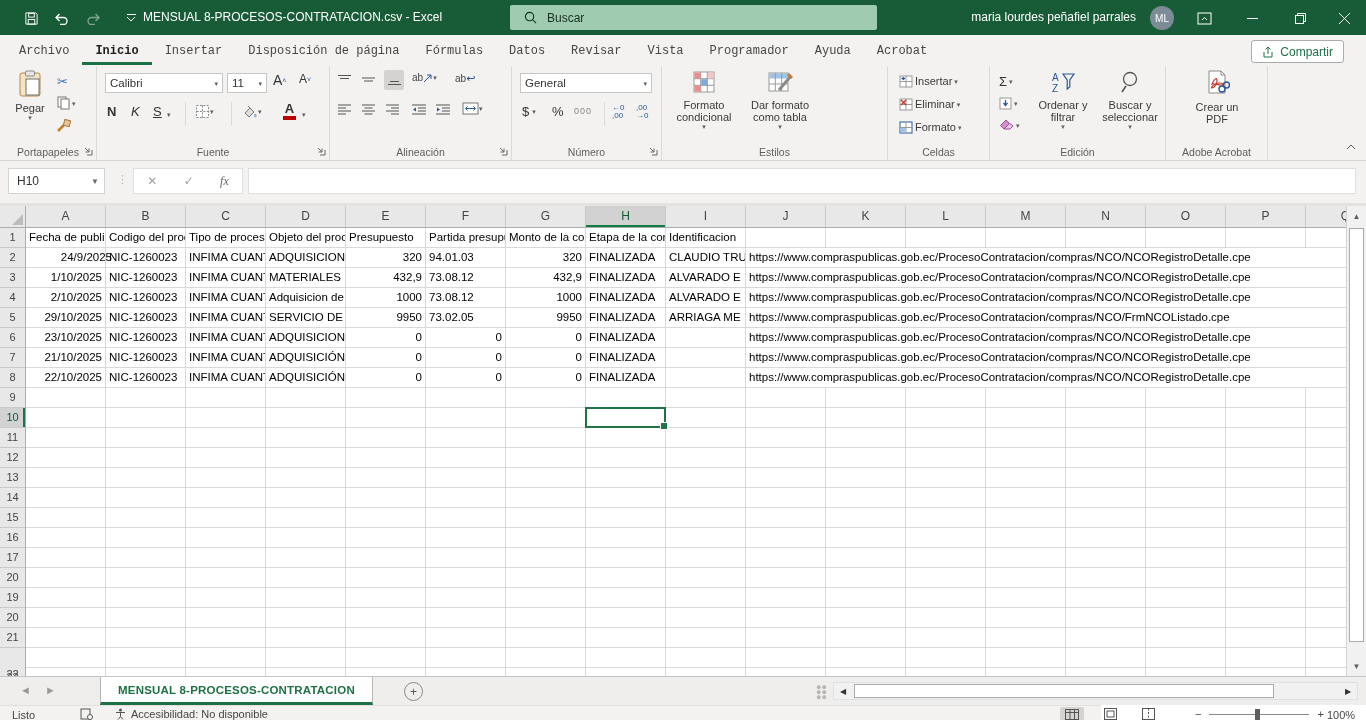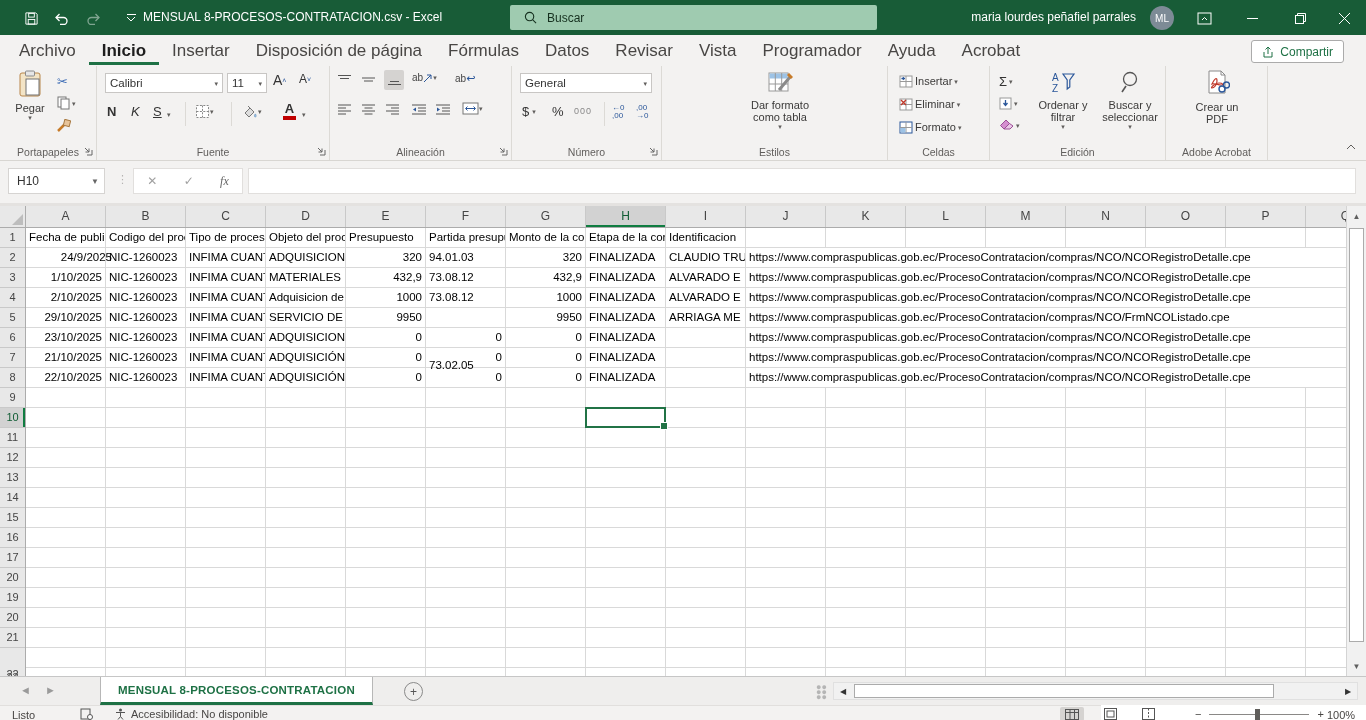--- a/index.html
+++ b/index.html
@@ -15,21 +15,21 @@
              display:flex;align-items:center;color:#16301f;font-size:12px;}
   #searchbox svg{margin:0 10px 0 14px;}
   #tb-user{position:absolute;right:230px;top:0;height:35px;line-height:35px;font-size:12px;color:#fff;white-space:nowrap;}
   #tb-avatar{position:absolute;right:192px;top:6px;width:24px;height:24px;border-radius:50%;background:#7d8b96;
              color:#fff;font-size:10px;display:flex;align-items:center;justify-content:center;}
   #tb-ribbonopts{right:152px}#tb-min{right:104px}#tb-restore{right:56px}#tb-close{right:12px}
   .winbtn{position:absolute;top:8px;width:20px;height:20px;display:flex;align-items:center;justify-content:center;}
   
   #tabrow{position:absolute;left:0;top:35px;width:1366px;height:31px;background:#F3F2F1;}
   #ribbon-tabs{position:absolute;left:6px;top:0;height:31px;display:flex;align-items:center;}
-  .rtab{padding:0 13px;font-size:17px;color:#484644;height:28px;line-height:28px;white-space:nowrap;}
+  .rtab{padding:0 13px;font-size:12px;color:#484644;height:28px;line-height:28px;white-space:nowrap;font-family:Liberation Mono, monospace;}
   .rtab.active{color:#1E1E1E;font-weight:bold;box-shadow:inset 0 -3px 0 #1E7145;}
   #share-btn{position:absolute;right:22px;top:5px;height:21px;padding:0 10px;background:#fff;border:1px solid #ABABAB;
              border-radius:3px;display:flex;align-items:center;gap:6px;font-size:12px;color:#1E7145;}
   
   #ribbon{position:absolute;left:0;top:66px;width:1366px;height:94px;background:#F3F2F1;border-bottom:1px solid #D8D6D2;display:flex;}
   .rgroup{position:relative;height:94px;border-right:1px solid #DCDAD6;box-sizing:border-box;flex:0 0 auto;}
   .glabel{position:absolute;left:0;right:0;bottom:2px;text-align:center;font-size:10.5px;color:#605E5C;}
   .launcher{position:absolute;right:3px;bottom:0px;}
   .gbody{position:absolute;left:0;top:0;right:0;bottom:18px;}
   .bigbtn{position:absolute;top:4px;bottom:0;display:flex;flex-direction:column;align-items:center;font-size:11px;color:#3b3a39;text-align:center;}
@@ -382,20 +382,34 @@
       </div>
       <div class="glabel"><span>Número</span>
         <span class="launcher"><svg width="10" height="10">
               <path d="M9 4v5H4" fill="none" stroke="#666"></path>
               <path d="M2 2l4 4M6 2.5V6H2.5" fill="none" stroke="#666"></path>
             </svg></span></div>
     </div>
 
     <div class="rgroup" style="width:226px">
       <div class="gbody">
+        <div class="bigbtn" style="left:6px;width:72px">
+          <span>
+            <svg width="26" height="24" viewBox="0 0 26 24">
+                <rect x="3" y="2" width="20" height="20" fill="#fff" stroke="#999"></rect>
+                <path d="M9.7 2v20M16.3 2v20M3 8.7h20M3 15.3h20" stroke="#999"></path>
+                <rect x="3.5" y="2.5" width="6" height="6" fill="#F08B8B"></rect>
+                <rect x="3.5" y="15.8" width="6" height="5.7" fill="#F08B8B"></rect>
+                <rect x="10.2" y="9.2" width="6" height="6" fill="#7FAADC"></rect>
+                <rect x="16.8" y="2.5" width="5.7" height="6" fill="#F6C6C6"></rect>
+              </svg>
+          </span>
+          <span class="blabel">Formato condicional</span>
+          <span class="chev">▾</span>
+        </div>
         <div class="bigbtn" style="left:80px;width:76px">
           <span>
             <svg width="26" height="24" viewBox="0 0 26 24">
                 <rect x="2" y="3" width="19" height="18" fill="#fff" stroke="#999"></rect>
                 <rect x="2.5" y="3.5" width="18" height="5" fill="#9DC3E6"></rect>
                 <path d="M8.3 3v18M14.7 3v18M2 14h19" stroke="#999"></path>
                 <path d="M12 20L23 7" stroke="#8a8a8a" stroke-width="3"></path>
                 <path d="M21 4l4 4" stroke="#C77B29" stroke-width="3"></path>
               </svg>
           </span>
@@ -611,21 +625,21 @@
         <div class="cell" style="left: 400px; top: 60px; width: 79px;">73.08.12</div>
         <div class="cell r" style="left: 480px; top: 60px; width: 79px;">1000</div>
         <div class="cell" style="left: 560px; top: 60px; width: 79px;">FINALIZADA</div>
         <div class="cell" style="left: 640px; top: 60px; width: 79px;">ALVARADO E</div>
         <div class="cell spill" style="left: 720px; top: 60px; width: 600px;">https://www.compraspublicas.gob.ec/ProcesoContratacion/compras/NCO/NCORegistroDetalle.cpe</div>
         <div class="cell r" style="left: 0px; top: 80px; width: 79px;">29/10/2025</div>
         <div class="cell" style="left: 80px; top: 80px; width: 79px;">NIC-1260023</div>
         <div class="cell" style="left: 160px; top: 80px; width: 79px;">INFIMA CUANTIA</div>
         <div class="cell" style="left: 240px; top: 80px; width: 79px;">SERVICIO DE</div>
         <div class="cell r" style="left: 320px; top: 80px; width: 79px;">9950</div>
-        <div class="cell" style="left: 400px; top: 80px; width: 79px; margin-top: 48px;">73.02.05</div>
+        <div class="cell" style="left: 400px; top: 80px; width: 79px;">73.02.05</div>
         <div class="cell r" style="left: 480px; top: 80px; width: 79px;">9950</div>
         <div class="cell" style="left: 560px; top: 80px; width: 79px;">FINALIZADA</div>
         <div class="cell" style="left: 640px; top: 80px; width: 79px;">ARRIAGA ME</div>
         <div class="cell spill" style="left: 720px; top: 80px; width: 600px;">https://www.compraspublicas.gob.ec/ProcesoContratacion/compras/NCO/FrmNCOListado.cpe</div>
         <div class="cell r" style="left: 0px; top: 100px; width: 79px;">23/10/2025</div>
         <div class="cell" style="left: 80px; top: 100px; width: 79px;">NIC-1260023</div>
         <div class="cell" style="left: 160px; top: 100px; width: 79px;">INFIMA CUANTIA</div>
         <div class="cell" style="left: 240px; top: 100px; width: 79px;">ADQUISICION DE</div>
         <div class="cell r" style="left: 320px; top: 100px; width: 79px;">0</div>
         <div class="cell r" style="left: 400px; top: 100px; width: 79px;">0</div>

